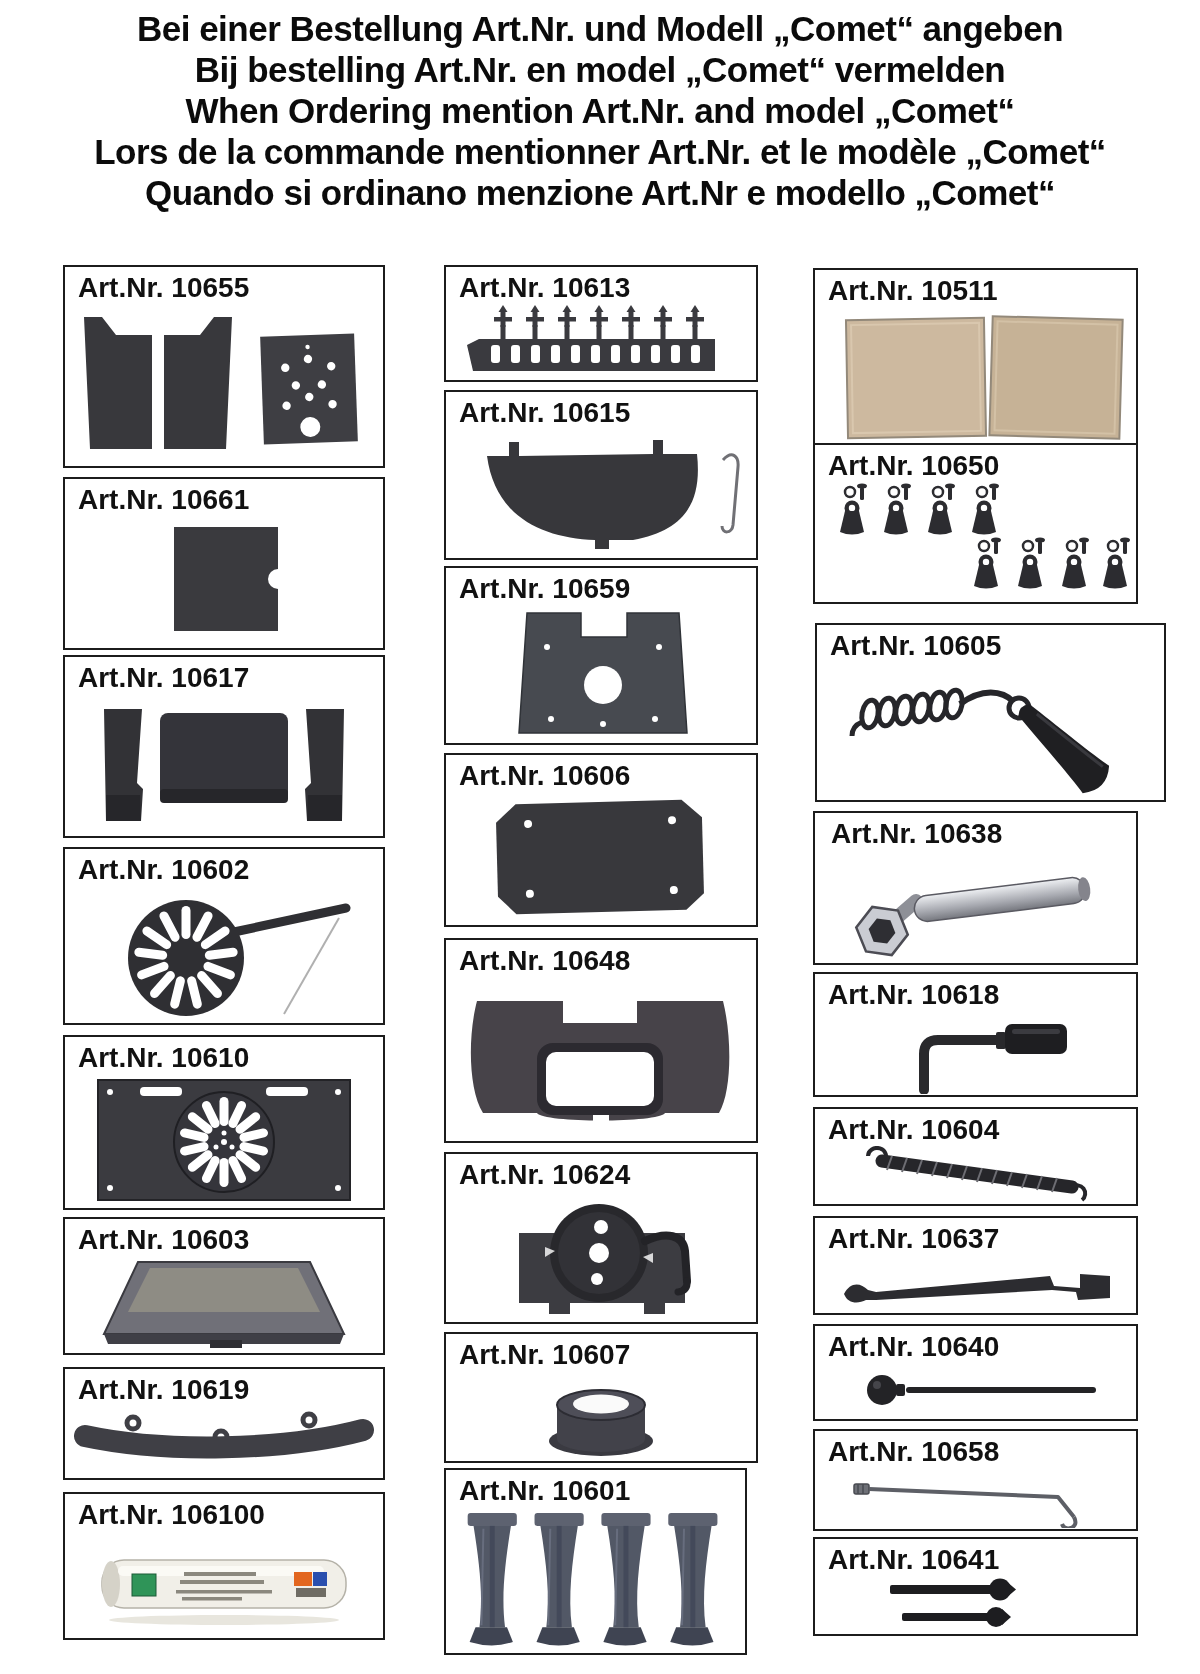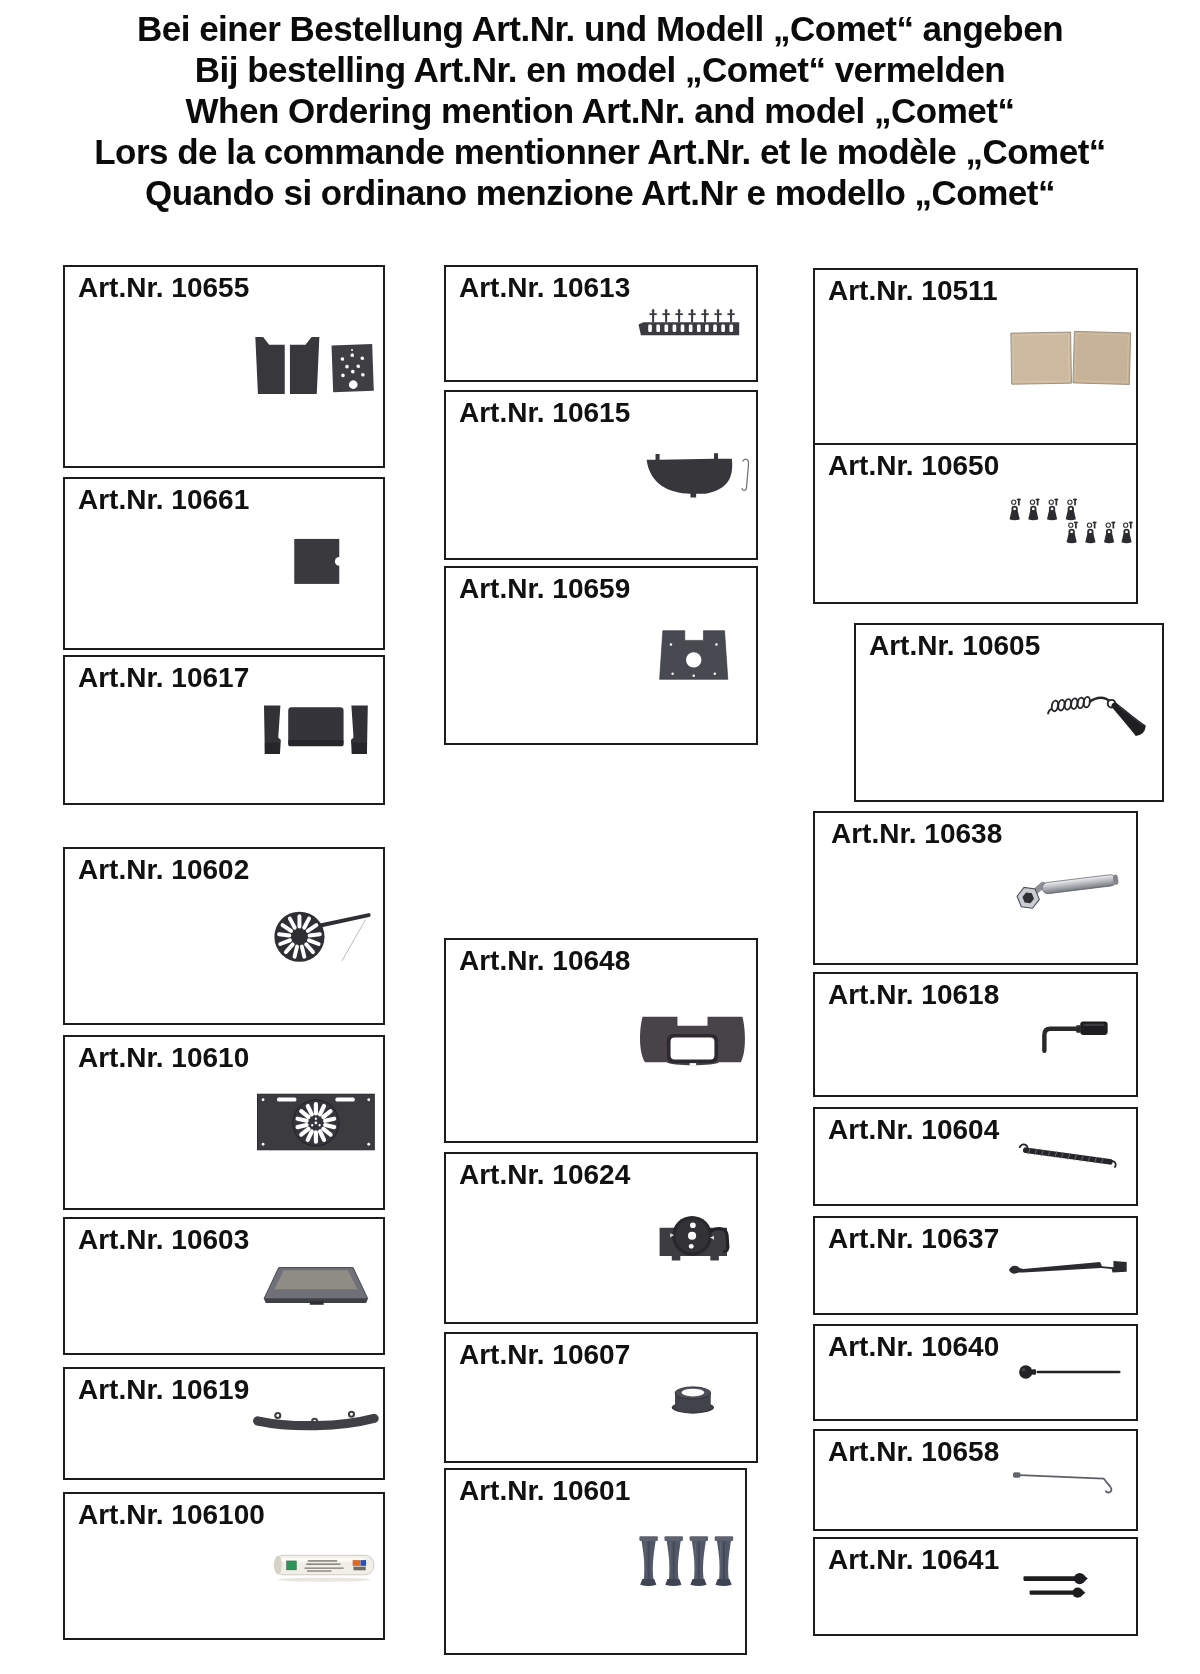--- a/index.html
+++ b/index.html
@@ -1,21 +1,21 @@
 <!DOCTYPE html>
 <html><head>
 <meta charset="utf-8">
 <style>
   html,body{margin:0;padding:0;background:#ffffff;}
   #page{position:relative;width:1200px;height:1674px;background:#ffffff;overflow:hidden;
         font-family:"Liberation Sans","DejaVu Sans",sans-serif;}
   .header{position:absolute;top:8px;left:0;width:1200px;text-align:center;
           font-weight:bold;color:#0b0b0b;font-size:35px;line-height:41px;letter-spacing:-0.5px;}
   .box{position:absolute;border:2px solid #1c1c1c;background:#ffffff;box-sizing:border-box;
-       display:flex;flex-direction:row;}
+       display:flex;flex-direction:column;}
   .label{font-weight:bold;font-size:28px;color:#111111;padding:5px 0 0 13px;line-height:32px;
          white-space:nowrap;}
   .photo{flex:1;display:flex;align-items:center;justify-content:center;overflow:hidden;padding:1px 2px 3px 2px;}
 </style>
 </head>
 <body>
 
 <div id="page">
 
   <div class="header">
@@ -52,21 +52,21 @@
   <div class="box" style="left:63px;top:477px;width:322px;height:173px">
     <div class="label">Art.Nr. 10661</div>
     <div class="photo">
       <svg width="300" height="125" viewBox="0 0 300 125">
         <rect x="100" y="8" width="104" height="104" fill="#3a3a3e"></rect>
         <circle cx="204" cy="60" r="10" fill="#fff"></circle>
       </svg>
     </div>
   </div>
 
-  <div class="box" style="left:63px;top:655px;width:322px;height:150px">
+  <div class="box" style="left:63px;top:655px;width:322px;height:183px">
     <div class="label">Art.Nr. 10617</div>
     <div class="photo">
       <svg width="300" height="135" viewBox="0 0 300 135">
         <path d="M30,12 L68,12 L63,86 L69,92 L67,124 L32,124 Z" fill="#323236"></path>
         <path d="M32,98 L66,98 L67,124 L32,124 Z" fill="#26262a"></path>
         <rect x="86" y="16" width="128" height="88" rx="8" fill="#34343a"></rect>
         <rect x="86" y="92" width="128" height="14" rx="4" fill="#26262a"></rect>
         <path d="M270,12 L232,12 L237,86 L231,92 L233,124 L268,124 Z" fill="#323236"></path>
         <path d="M268,98 L234,98 L233,124 L268,124 Z" fill="#26262a"></path>
       </svg>
@@ -241,20 +241,34 @@
         <circle cx="152" cy="78" r="19" fill="#fff"></circle>
         <circle cx="96" cy="40" r="3" fill="#fff"></circle>
           <circle cx="208" cy="40" r="3" fill="#fff"></circle>
         <circle cx="100" cy="112" r="3" fill="#fff"></circle>
           <circle cx="152" cy="117" r="3" fill="#fff"></circle>
         <circle cx="204" cy="112" r="3" fill="#fff"></circle>
       </svg>
     </div>
   </div>
 
+  <div class="box" style="left:444px;top:753px;width:314px;height:174px">
+    <div class="label">Art.Nr. 10606</div>
+    <div class="photo">
+      <svg width="300" height="128" viewBox="0 0 300 128">
+        <g transform="rotate(-1.5 150 64)">
+          <path d="M66,8 L232,8 L252,26 L252,102 L234,118 L64,118 L46,100 L46,26 Z" fill="#38383c"></path>
+          <circle cx="78" cy="28" r="4" fill="#fff"></circle>
+            <circle cx="222" cy="28" r="4" fill="#fff"></circle>
+          <circle cx="78" cy="98" r="4" fill="#fff"></circle>
+            <circle cx="222" cy="98" r="4" fill="#fff"></circle>
+        </g>
+      </svg>
+    </div>
+  </div>
 
   <div class="box" style="left:444px;top:938px;width:314px;height:205px">
     <div class="label">Art.Nr. 10648</div>
     <div class="photo">
       <svg width="300" height="158" viewBox="0 0 300 158">
         <path d="M26,22 L112,22 L112,44 L186,44 L186,22 L272,22
                  C281,58 281,112 268,134 L214,134 C208,144 92,144 86,134 L32,134
                  C17,110 17,56 26,22 Z" fill="#474349"></path>
         <rect x="86" y="64" width="126" height="72" rx="16" fill="#2c2a30"></rect>
         <rect x="95" y="73" width="108" height="54" rx="10" fill="#fff"></rect>
@@ -354,21 +368,21 @@
         <use href="#clip650" x="118" y="10"></use>
           <use href="#clip650" x="162" y="10"></use>
         <use href="#clip650" x="164" y="64"></use>
           <use href="#clip650" x="208" y="64"></use>
         <use href="#clip650" x="252" y="64"></use>
           <use href="#clip650" x="293" y="64"></use>
       </svg>
     </div>
   </div>
 
-  <div class="box" style="left:854px;top:623px;width:310px;height:179px">
+  <div class="box" style="left:815px;top:623px;width:351px;height:179px">
     <div class="label">Art.Nr. 10605</div>
     <div class="photo">
       <svg width="310" height="132" viewBox="0 0 310 132">
         <path d="M26,58 q-10,4 -10,14" stroke="#26262a" stroke-width="5" fill="none"></path>
         <ellipse cx="34" cy="50" rx="8" ry="14" fill="none" stroke="#26262a" stroke-width="5" transform="rotate(10 34 50)"></ellipse>
         <ellipse cx="51" cy="48" rx="8" ry="14" fill="none" stroke="#26262a" stroke-width="5" transform="rotate(10 51 48)"></ellipse>
         <ellipse cx="68" cy="46" rx="8" ry="14" fill="none" stroke="#26262a" stroke-width="5" transform="rotate(10 68 46)"></ellipse>
         <ellipse cx="85" cy="44" rx="8" ry="14" fill="none" stroke="#26262a" stroke-width="5" transform="rotate(10 85 44)"></ellipse>
         <ellipse cx="102" cy="42" rx="8" ry="14" fill="none" stroke="#26262a" stroke-width="5" transform="rotate(10 102 42)"></ellipse>
         <ellipse cx="118" cy="40" rx="8" ry="14" fill="none" stroke="#26262a" stroke-width="5" transform="rotate(10 118 40)"></ellipse>

